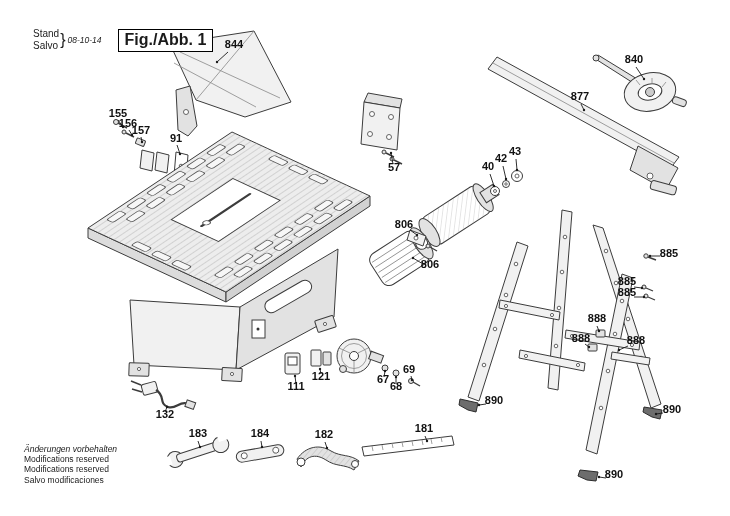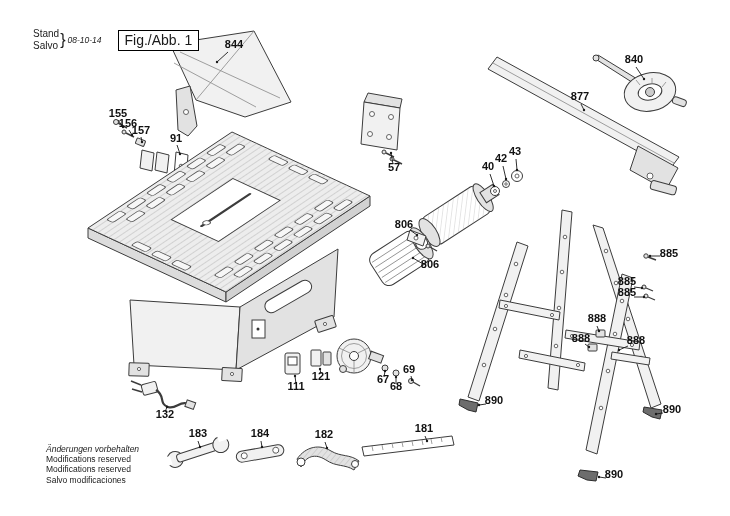--- a/index.html
+++ b/index.html
@@ -9,23 +9,23 @@
     font-family:"Liberation Sans", sans-serif; overflow:hidden; margin:0 auto;
   }
   svg.diagram { position:absolute; left:0; top:0; }
 
   .header { position:absolute; top:20px; left:33px; color:#1a1a1a; }
   .doc-number { font-size:10.5px; letter-spacing:.3px; }
   .issue-row { display:flex; align-items:center; margin-top:8px; }
   .issue-labels { display:flex; flex-direction:column; font-size:10px; line-height:1.2; }
   .brace { font-size:16px; font-weight:400; margin-left:1px; }
   .issue-date { font-size:8.5px; margin-left:2px;font-style:italic; }
-  .fig-box { margin-left:16px; border:1.6px solid #000; padding:1px 6px 2px 6px; font-weight:normal; font-size:14px; background:#fff; }
-
-  .footer { position:absolute; left:46px; top:444px; font-size:8.5px; line-height:1.2; color:#1a1a1a; }
+  .fig-box { margin-left:16px; border:1.6px solid #000; padding:1px 6px 2px 6px; font-weight:bold; font-size:16px; background:#fff; }
+
+  .footer { position:absolute; left:24px; top:444px; font-size:8.5px; line-height:1.2; color:#1a1a1a; }
   .footer .it { font-style:italic; }
 
   
   .ol  { fill:#f1f1f1; stroke:#3c3c3c; stroke-width:1; }
   .ol2 { fill:#ffffff; stroke:#3c3c3c; stroke-width:1; }
   .ol3 { fill:#e2e2e2; stroke:#3c3c3c; stroke-width:1; }
   .thin { stroke:#888; stroke-width:.8; fill:none; }
   .hole { fill:#fff; stroke:#555; stroke-width:.9; }
   .slot { fill:#f7f7f7; stroke:#555; stroke-width:.9; }
   .dark { fill:#6d6d6d; stroke:#2c2c2c; stroke-width:1; }

